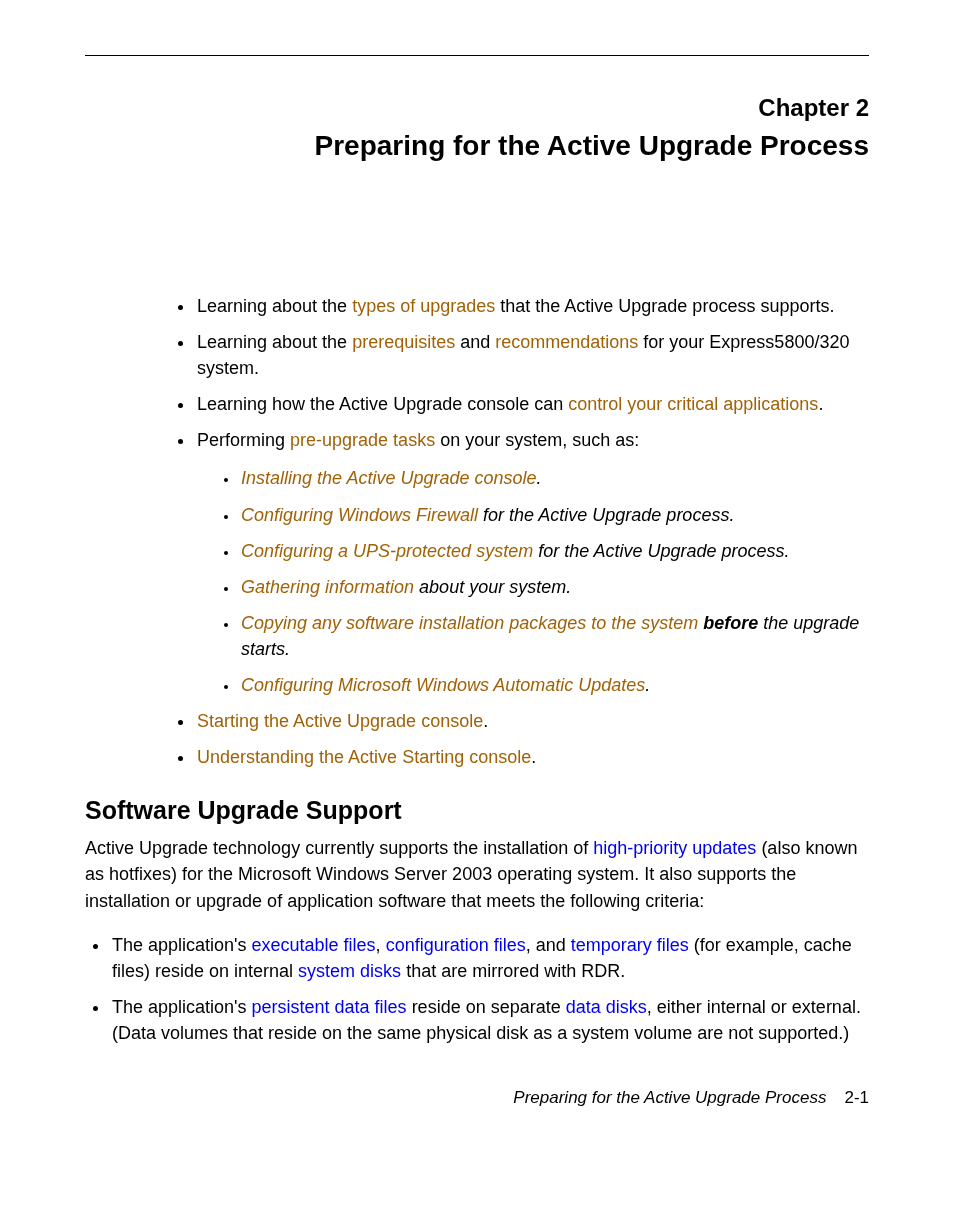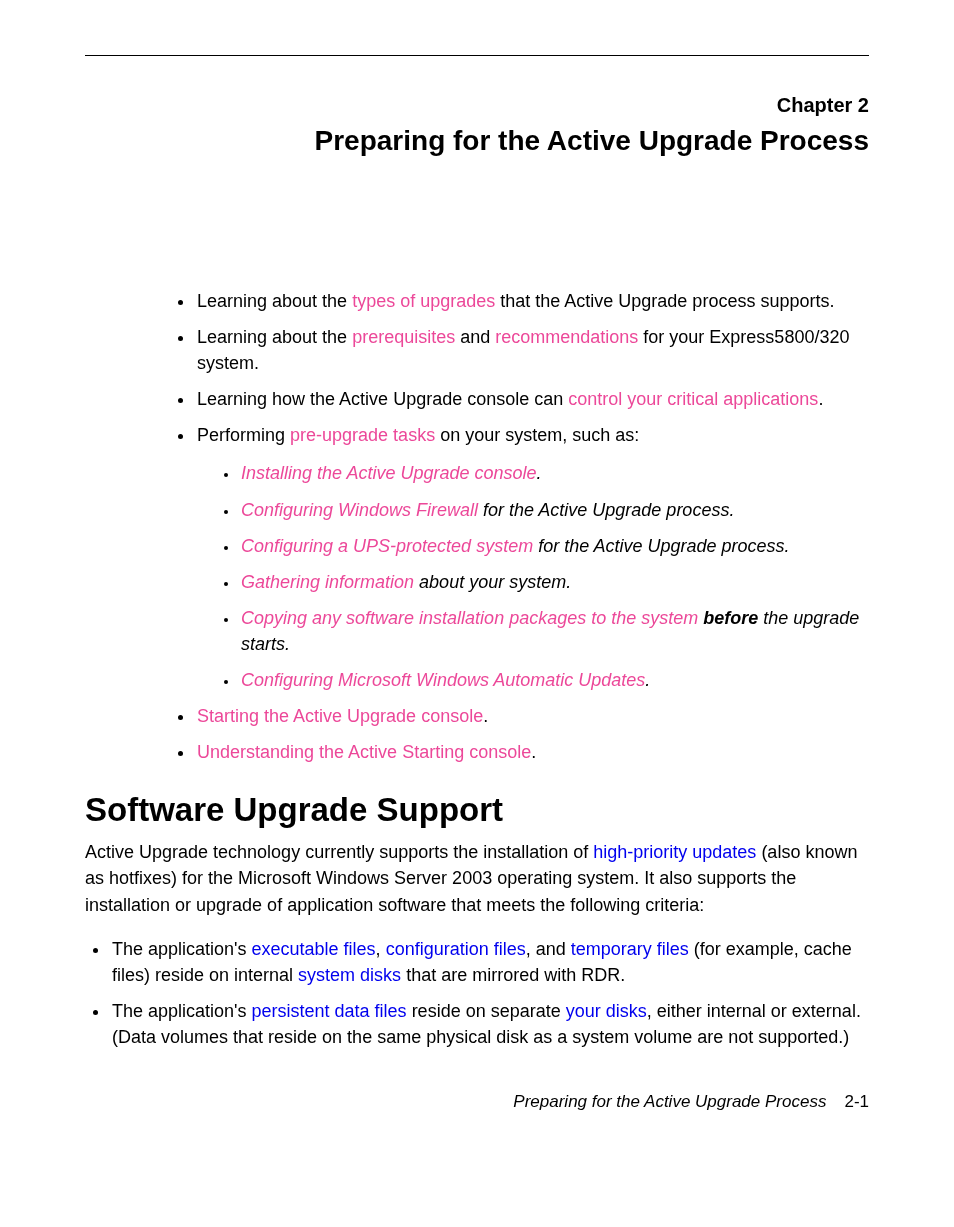--- a/index.html
+++ b/index.html
@@ -16,21 +16,21 @@
     }
     .page {
       padding: 55px 85px 40px 85px;
     }
     .rule {
       border-top: 1px solid #000;
       margin-bottom: 38px;
     }
     .chapter-label {
       text-align: right;
-      font-size: 20px;
+      font-size: 24px;
       font-weight: bold;
       margin-bottom: 6px;
     }
     .chapter-title {
       text-align: right;
       font-size: 28px;
       font-weight: bold;
       line-height: 1.25;
       margin-bottom: 130px;
       margin-left: 200px;
@@ -59,27 +59,27 @@
       font-style: italic;
     }
     ul.level2 > li {
       margin-bottom: 10px;
       padding-left: 2px;
     }
     ul.level2 > li::marker {
       font-size: 14px;
     }
     .link {
-      color: #ec4899;
+      color: #a16207;
     }
     .glossary {
       color: #0000EE;
     }
     .section-heading {
-      font-size: 33px;
+      font-size: 25px;
       font-weight: bold;
       margin-top: 26px;
       margin-bottom: 10px;
     }
     .section-body {
       font-size: 18px;
       line-height: 1.45;
     }
     .section-intro {
       margin-bottom: 18px;
@@ -154,21 +154,21 @@
   <div class="section-body">
     <p class="section-intro">
       <span>Active Upgrade technology currently supports the installation of </span><span class="glossary">high-priority updates</span><span> (also known as hotfixes) for the Microsoft Windows Server 2003 operating system. It also supports the installation or upgrade of application software that meets the following criteria:</span>
     </p>
 
     <ul class="level1">
       <li>
         <span>The application's </span><span class="glossary">executable files</span><span>, </span><span class="glossary">configuration files</span><span>, and </span><span class="glossary">temporary files</span><span> (for example, cache files) reside on internal </span><span class="glossary">system disks</span><span> that are mirrored with RDR.</span>
       </li>
       <li>
-        <span>The application's </span><span class="glossary">persistent data files</span><span> reside on separate </span><span class="glossary">your disks</span><span>, either internal or external. (Data volumes that reside on the same physical disk as a system volume are not supported.)</span>
+        <span>The application's </span><span class="glossary">persistent data files</span><span> reside on separate </span><span class="glossary">data disks</span><span>, either internal or external. (Data volumes that reside on the same physical disk as a system volume are not supported.)</span>
       </li>
     </ul>
   </div>
 
   <div class="footer">
     <span class="footer-title">Preparing for the Active Upgrade Process</span><span class="footer-page">2-1</span>
   </div>
 </div>
 
 </body></html>

